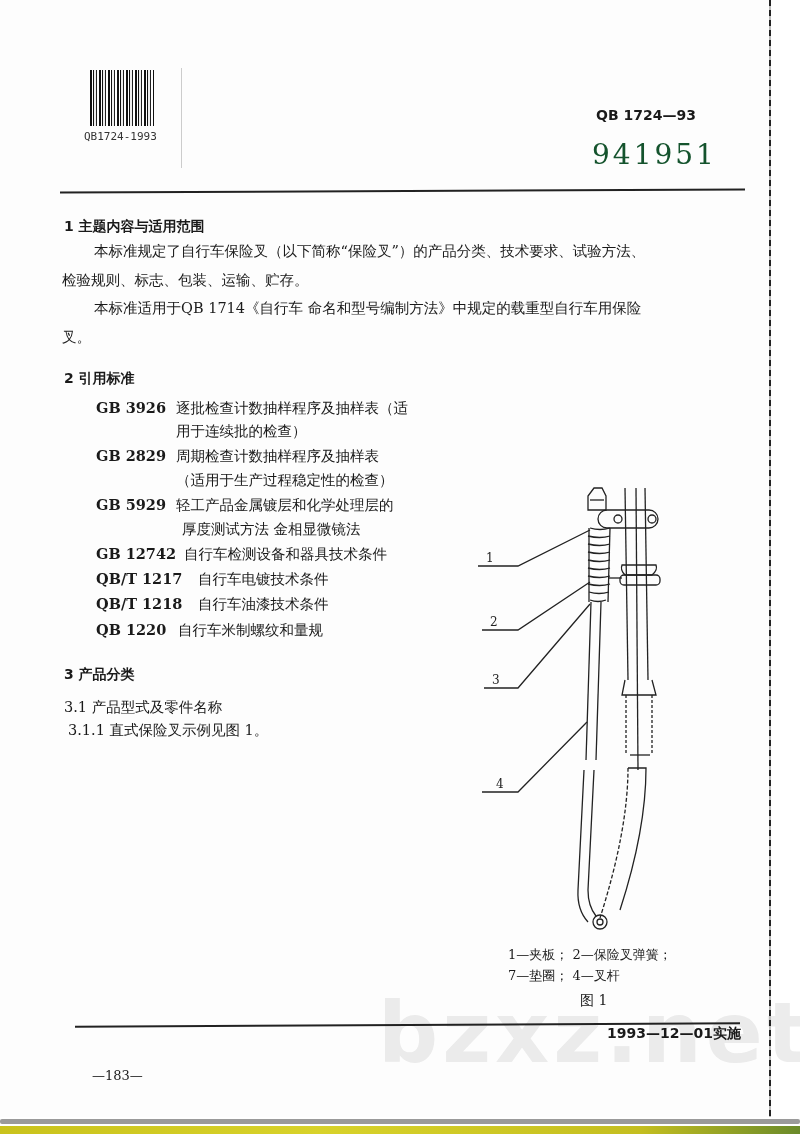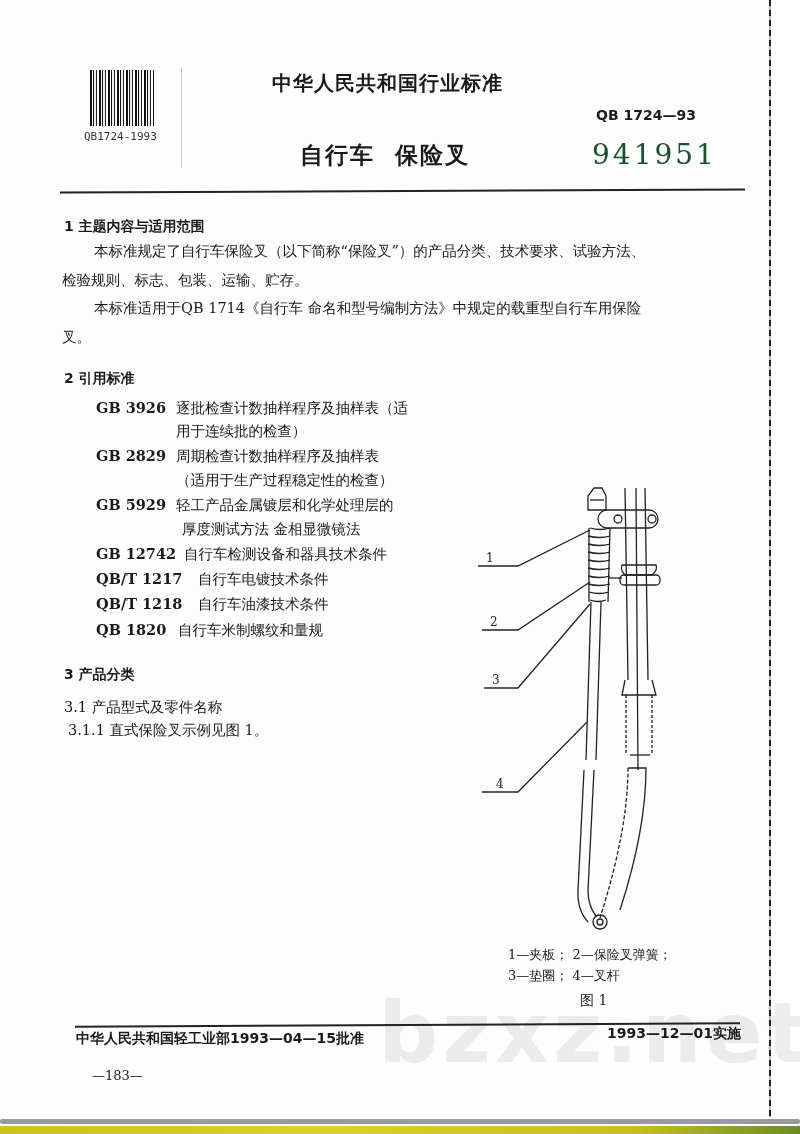--- a/index.html
+++ b/index.html
@@ -42,23 +42,21 @@
 <body>
 
 <div class="page">
 
   <div class="barcode-box">
     <div class="barcode"></div>
     <div class="barcode-text">QB1724-1993</div>
   </div>
   <div class="barcode-sep"></div>
 
-  <div class="std-title">中华人民共和国行业标准</div>
   <div class="std-code">QB 1724—93</div>
-  <div class="doc-title" style="white-space:pre">自行车  保险叉</div>
   <div class="doc-number">941951</div>
   <div class="hr-top"></div>
 
   <div class="txt h" style="left:64px;top:216px;">1  主题内容与适用范围</div>
   <div class="txt" style="left:62px;top:270px;">检验规则、标志、包装、运输、贮存。</div>
   <div class="txt" style="left:94px;top:241px;">本标准规定了自行车保险叉（以下简称“保险叉”）的产品分类、技术要求、试验方法、</div>
   <div class="txt" style="left:94px;top:298px;">本标准适用于QB 1714《自行车  命名和型号编制方法》中规定的载重型自行车用保险</div>
   <div class="txt" style="left:62px;top:327px;">叉。</div>
 
   <div class="txt h" style="left:64px;top:368px;">2  引用标准</div>
@@ -81,21 +79,21 @@
   <div class="txt" style="left:96px;top:544px;">
     <span class="ref-code" style="width:88px">GB 12742</span><span>自行车检测设备和器具技术条件</span>
   </div>
   <div class="txt" style="left:96px;top:569px;">
     <span class="ref-code" style="width:102px">QB/T 1217</span><span>自行车电镀技术条件</span>
   </div>
   <div class="txt" style="left:96px;top:594px;">
     <span class="ref-code" style="width:102px">QB/T 1218</span><span>自行车油漆技术条件</span>
   </div>
   <div class="txt" style="left:96px;top:620px;">
-    <span class="ref-code" style="width:82px">QB 1820</span><span>自行车米制螺纹和量规</span>
+    <span class="ref-code" style="width:82px">QB 1220</span><span>自行车米制螺纹和量规</span>
   </div>
 
   <div class="txt h" style="left:64px;top:664px;">3  产品分类</div>
   <div class="txt" style="left:64px;top:697px;">3.1  产品型式及零件名称</div>
   <div class="txt" style="left:68px;top:720px;">3.1.1  直式保险叉示例见图 1。</div>
 
   <div class="figure">
     <svg width="260" height="470" viewBox="0 0 260 470">
       <g fill="none" stroke="#222" stroke-width="1.3">
 
@@ -143,26 +141,25 @@
       <g font-family="DejaVu Serif, serif" font-size="12" fill="#222">
         <text x="26" y="92">1</text>
         <text x="30" y="156">2</text>
         <text x="32" y="214">3</text>
         <text x="36" y="318">4</text>
       </g>
     </svg>
   </div>
 
   <div class="caption" style="left:508px;top:946px;">1—夹板；  2—保险叉弹簧；</div>
-  <div class="caption" style="left:508px;top:967px;">3—垫圈；  4—叉杆</div>
+  <div class="caption" style="left:508px;top:967px;">7—垫圈；  4—叉杆</div>
   <div class="caption" style="left:580px;top:992px;font-size:14px;">图 1</div>
 
   <div class="watermark">bzxz.net</div>
 
   <div class="hr-bottom"></div>
-  <div class="footer-left">中华人民共和国轻工业部1993—04—15批准</div>
   <div class="footer-right">1993—12—01实施</div>
   <div class="page-number">—183—</div>
 </div>
 
 <div class="right-edge"></div>
 <div class="scrollbar"></div>
 <div class="bottom-bar"></div>
 
 </body></html>

